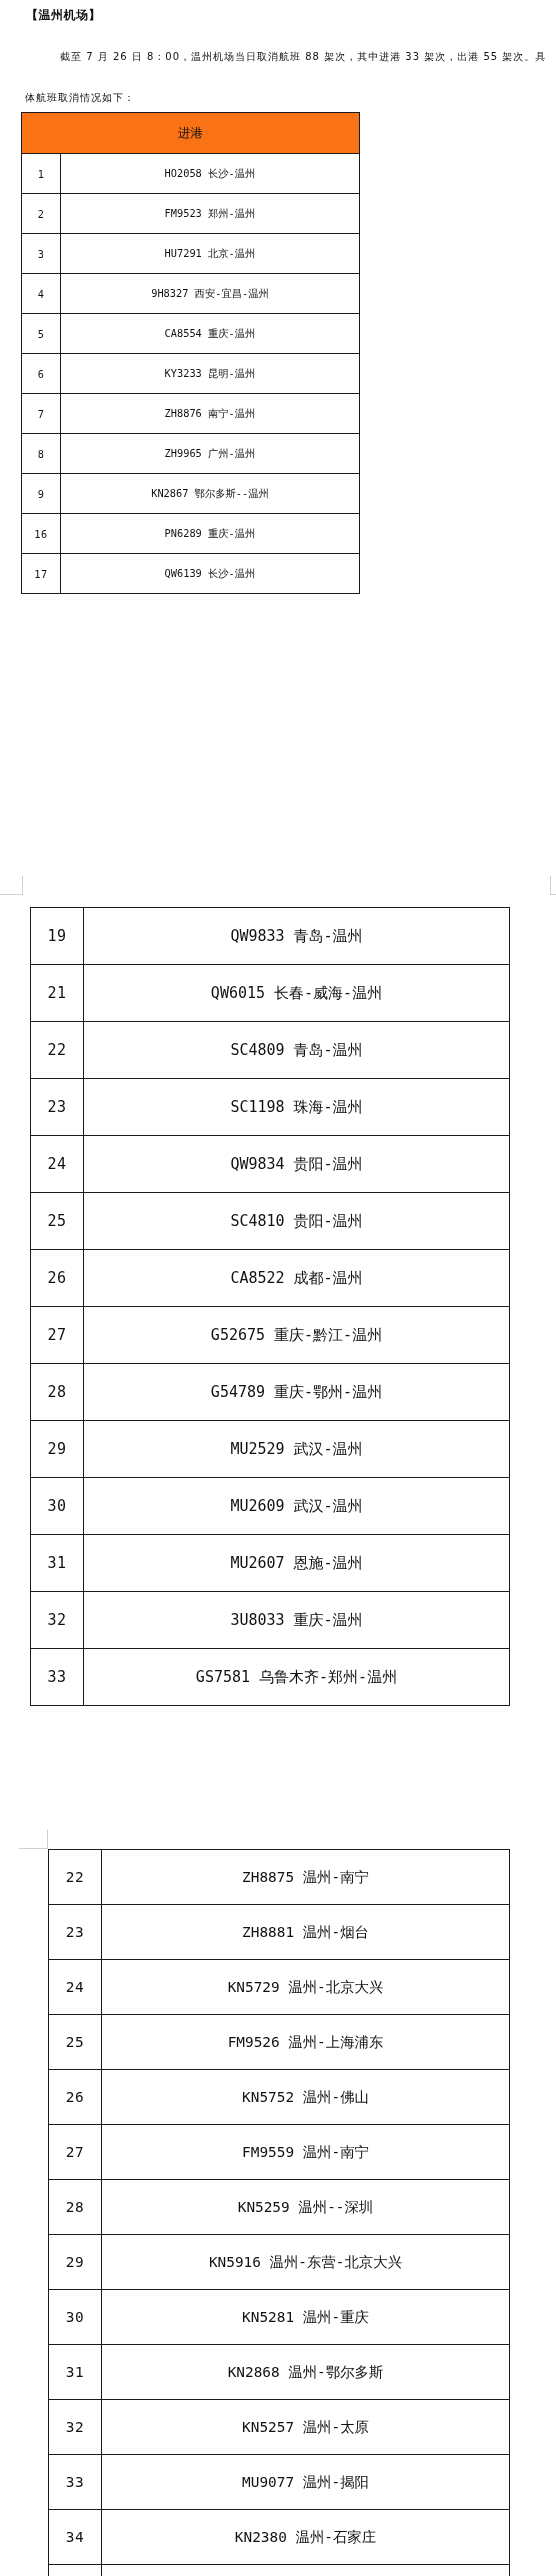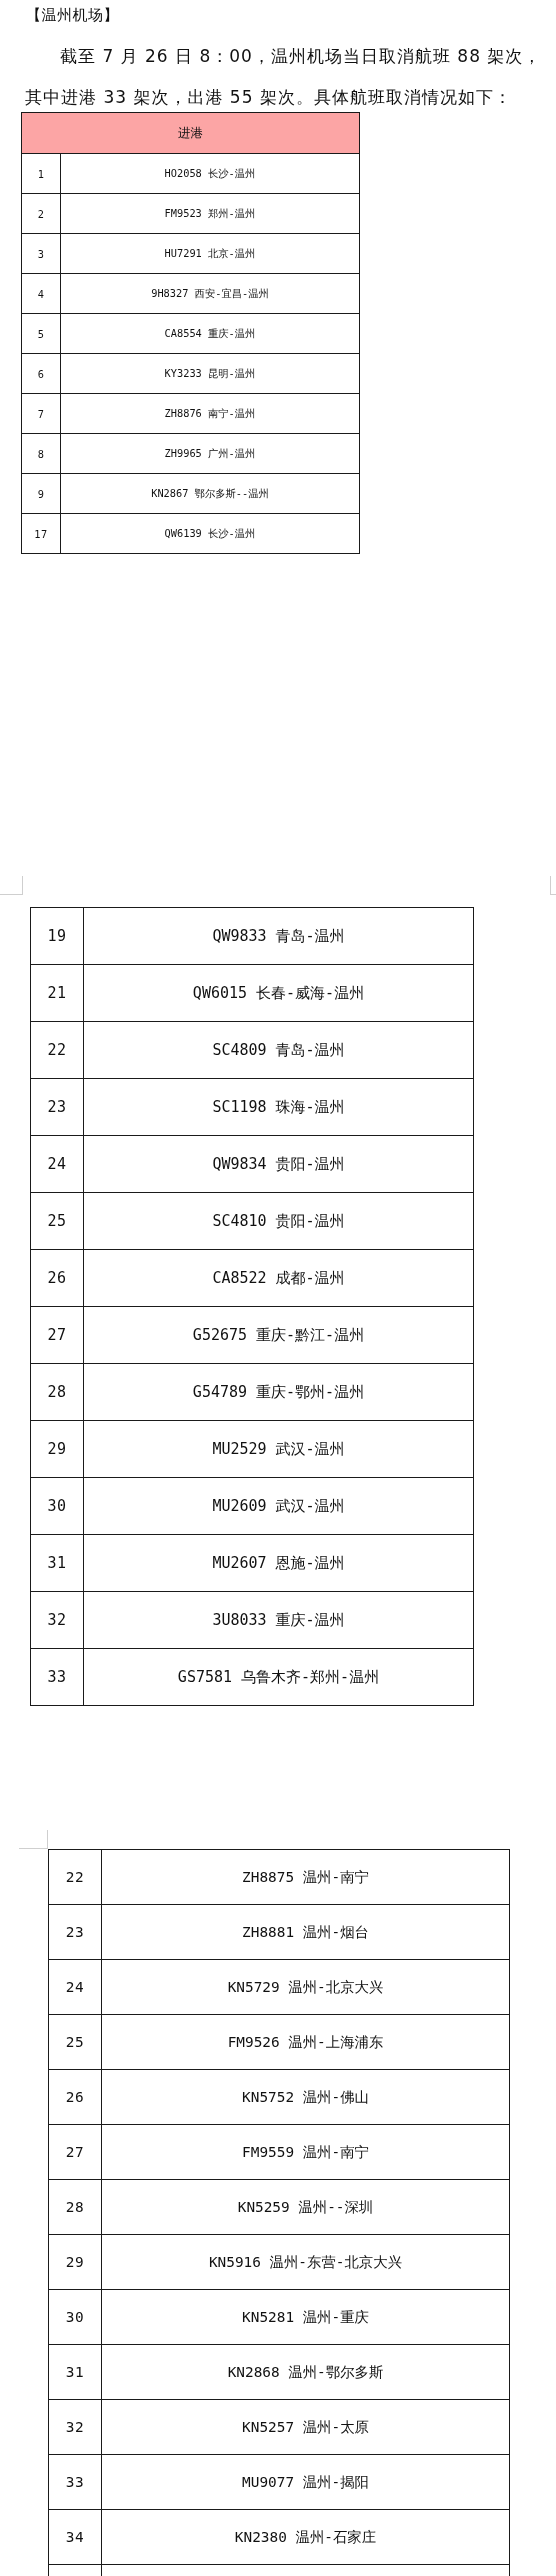--- a/index.html
+++ b/index.html
@@ -1,44 +1,45 @@
 <!DOCTYPE html>
 <html style="font-size:8.2px"><head>
 <meta charset="utf-8">
 <style>
   html, body { margin: 0; padding: 0; background: #ffffff; }
   body {
     width: 556px; height: 3786px; position: relative; overflow: hidden;
     font-family: "DejaVu Sans", "Liberation Sans", sans-serif; color: #111;
   }
   .title {
-    position: absolute; left: 26px; top: 2.1px; font-size: 15px; line-height: 26px;
+    position: absolute; left: 26px; top: 2.1px; font-size: 12px; line-height: 26px;
     letter-spacing: 0.5px;
+    font-weight: bold;
   }
   .para {
     position: absolute; left: 25px; top: 36px; width: 526px;
-    font-size: 17px; line-height: 41px; letter-spacing: 1px;
+    font-size: 10px; line-height: 41px; letter-spacing: 1px;
   }
   .para .indent { display: inline-block; width: 35px; }
   .ftable {
     position: absolute; border-collapse: collapse; table-layout: fixed;
     border: 1px solid #1a1a1a;
   }
   .ftable td, .ftable th {
     border: 1px solid #1a1a1a; padding: 0; text-align: center; vertical-align: middle;
     font-weight: normal; white-space: nowrap; overflow: hidden;
     font-family: "DejaVu Sans Mono", "Liberation Mono", monospace;
   }
   .ftable td.num { letter-spacing: 0.5px; }
-  .ftable th.head { background: #fca5a5; color: #111; }
+  .ftable th.head { background: #f97316; color: #111; }
   .t1 { left: 21px; top: 112px; width: 339px; font-size: 10.3px; }
   .t1 th { height: 40px; font-size: 12.4px; }
   .t1 td { height: 39px; }
   .t1 col.c1 { width: 39px; }
-  .t2 { left: 30px; top: 907px; width: 444px; font-size: 15px; }
+  .t2 { left: 30px; top: 907px; width: 480px; font-size: 15px; }
   .t2 td { height: 56px; }
   .t2 col.c1 { width: 53px; }
   .t3 { left: 48px; top: 1849px; width: 462px; font-size: 14.4px; }
   .t3 td { height: 54px; }
   .t3 col.c1 { width: 53px; }
   .corner { position: absolute; background: #cfcfcf; }
 </style>
 </head>
 <body>
 
@@ -87,20 +88,24 @@
       </tr>
       <tr>
         <td class="num">8</td>
         <td>ZH9965 广州-温州</td>
       </tr>
       <tr>
         <td class="num">9</td>
         <td>KN2867 鄂尔多斯--温州</td>
       </tr>
       <tr>
+        <td class="num">16</td>
+        <td>PN6289 重庆-温州</td>
+      </tr>
+      <tr>
         <td class="num">17</td>
         <td>QW6139 长沙-温州</td>
       </tr>
     </tbody>
 </table>
 
 <div class="corner" style="left:0;top:894px;width:23px;height:1px;"></div>
 <div class="corner" style="left:22px;top:876px;width:1px;height:18.5px;"></div>
 <div class="corner" style="left:550px;top:894px;width:6.2px;height:1px;"></div>
 <div class="corner" style="left:550px;top:876px;width:1px;height:18.5px;"></div>

